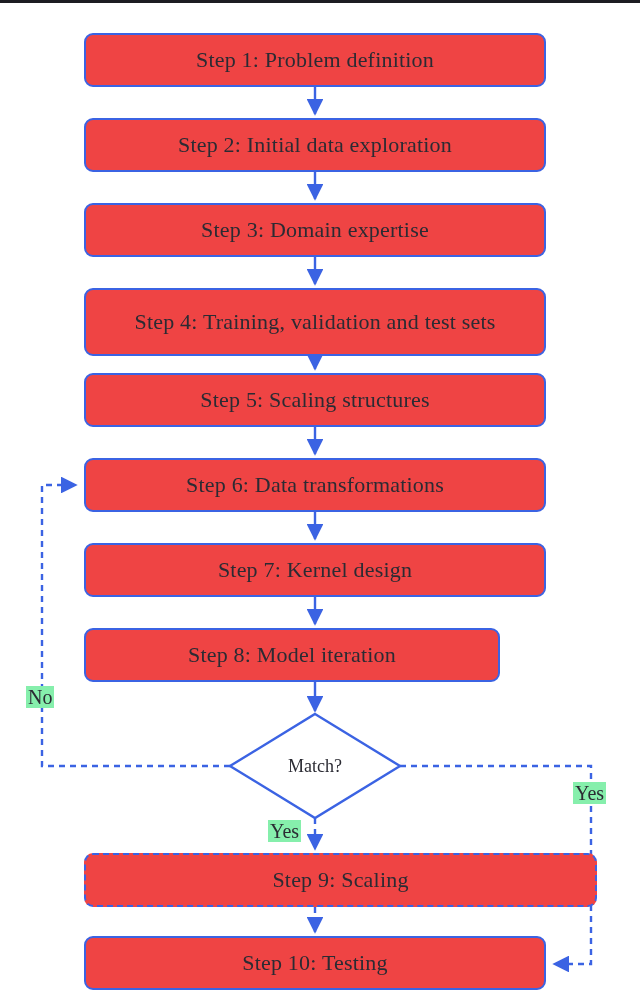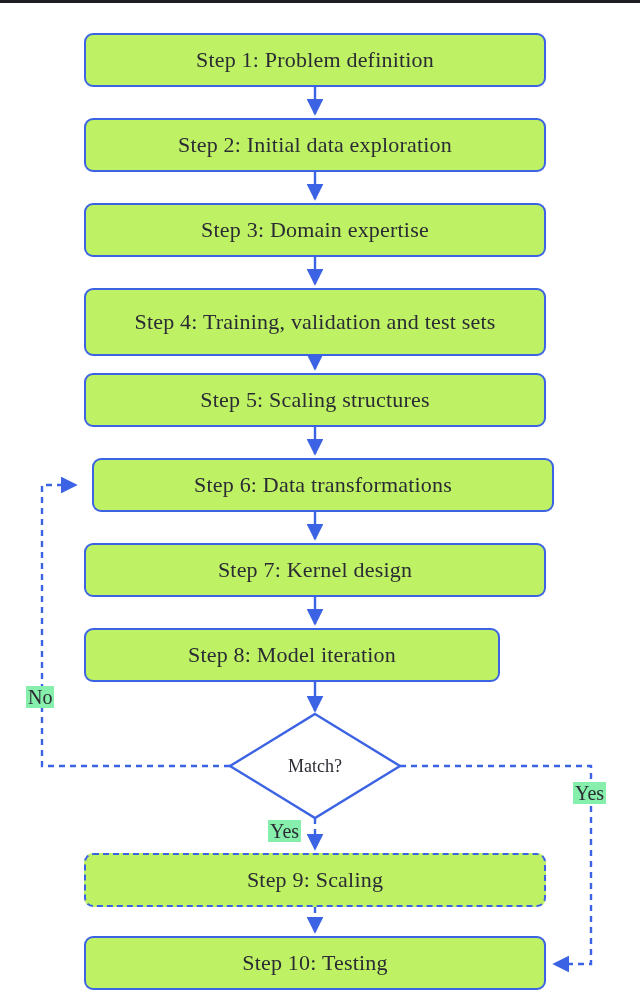--- a/index.html
+++ b/index.html
@@ -33,21 +33,21 @@
     width: 640px;
     height: 993px;
     pointer-events: none;
   }
   .node {
     position: absolute;
     box-sizing: border-box;
     display: flex;
     align-items: center;
     justify-content: center;
-    background: #bef264;
+    background: #ef4444;
     border: 2px solid #3b63e3;
     border-radius: 9px;
     color: #2b2b33;
     font-size: 22px;
     line-height: 1.1;
     letter-spacing: 0.2px;
     white-space: nowrap;
   }
   .node.dashed {
     border-style: dashed;
@@ -121,33 +121,33 @@
   </div>
 
   <div class="node" style="left:84px; top:288px; width:462px; height:68px;">
     <span>Step 4: Training, validation and test sets</span>
   </div>
 
   <div class="node" style="left:84px; top:373px; width:462px; height:54px;">
     <span>Step 5: Scaling structures</span>
   </div>
 
-  <div class="node" style="left:92px; top:458px; width:462px; height:54px;">
+  <div class="node" style="left:84px; top:458px; width:462px; height:54px;">
     <span>Step 6: Data transformations</span>
   </div>
 
   <div class="node" style="left:84px; top:543px; width:462px; height:54px;">
     <span>Step 7: Kernel design</span>
   </div>
 
   <div class="node" style="left:84px; top:628px; width:416px; height:54px;">
     <span>Step 8: Model iteration</span>
   </div>
 
-  <div class="node dashed" style="left:84px; top:853px; width:462px; height:54px;">
+  <div class="node dashed" style="left:84px; top:853px; width:513px; height:54px;">
     <span>Step 9: Scaling</span>
   </div>
 
   <div class="node" style="left:84px; top:936px; width:462px; height:54px;">
     <span>Step 10: Testing</span>
   </div>
 
   <div class="diamond-label" style="left:230px; top:748px; width:170px; height:36px;">
     <span>Match?</span>
   </div>

